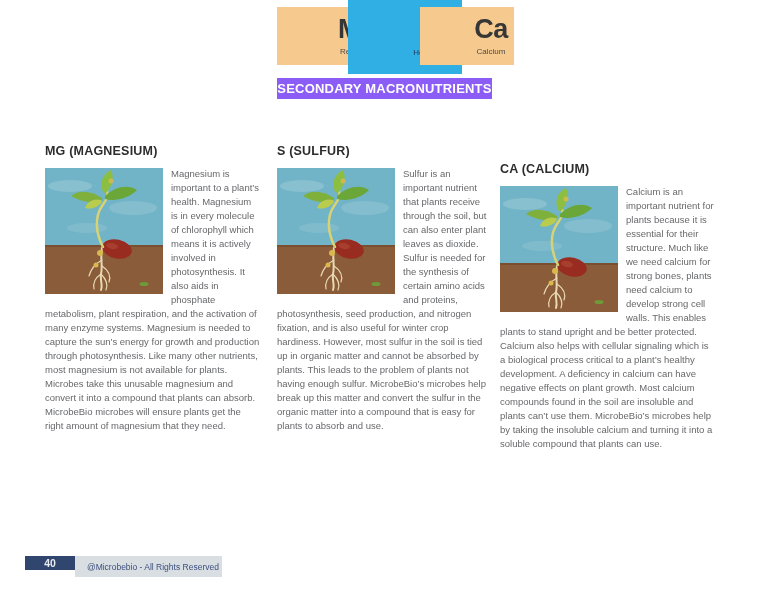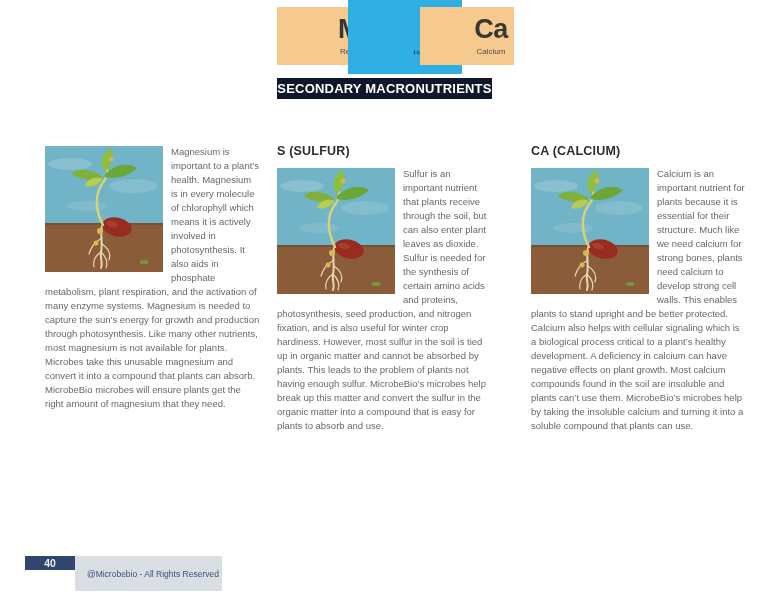--- a/index.html
+++ b/index.html
@@ -27,31 +27,31 @@
     font-size: 27px; font-weight: bold; color: #363636; line-height: 1;
     letter-spacing: -0.5px;
   }
   .tile-label { font-size: 8px; color: #4c4c4c; margin-top: 4px; }
   .tile-s .tile-symbol { color: #25313f; }
   .tile-s .tile-label  { color: #1f3a5c; }
 
   
   .banner {
     position: absolute; left: 277px; top: 78px; width: 215px; height: 21px;
-    background: #0f172a; color: #ffffff;
+    background: #8b5cf6; color: #ffffff;
     display: flex; align-items: center; justify-content: center;
     font-size: 13px; font-weight: bold; letter-spacing: 0.2px;
     white-space: nowrap;
   }
 
   
   .col { position: absolute; top: 145px; width: 215px; }
   .col-1 { left: 45px; }
   .col-2 { left: 277px; }
-  .col-3 { left: 531px; }
+  .col-3 { left: 500px; margin-top: 18px; }
   .col-title {
     margin: 0 0 9px 0;
     font-size: 12.5px; font-weight: bold; color: #2d2d2d;
     line-height: 13px; letter-spacing: 0.2px;
   }
   .col-body {
     font-size: 9.5px; line-height: 14px; color: #67686b;
     text-align: left;
   }
   .seedling {
@@ -62,21 +62,21 @@
   }
 
   
   .page-number {
     position: absolute; left: 25px; top: 556px; width: 50px; height: 14px;
     background: #31466f; color: #e9ecf2;
     display: flex; align-items: center; justify-content: center;
     font-size: 10.5px; font-weight: bold;
   }
   .copyright-bar {
-    position: absolute; left: 75px; top: 556px; width: 147px; height: 35px;
+    position: absolute; left: 75px; top: 556px; width: 147px; height: 21px;
     background: #d9dee3; color: #3c4f7d;
     display: flex; align-items: center;
     padding-left: 12px; box-sizing: border-box;
     font-size: 8.5px;
   }
 </style>
 </head>
 <body>
 
 <div class="page">
@@ -94,20 +94,21 @@
       <div class="tile-symbol">Ca</div>
       <div class="tile-label">Calcium</div>
     </div>
   </div>
 
   <div class="banner">
     <span>SECONDARY MACRONUTRIENTS</span>
   </div>
 
   <section class="col col-1">
+    <h2 class="col-title">MG (MAGNESIUM)</h2>
     <div class="col-body">
       <svg class="seedling" viewBox="0 0 118 126" aria-hidden="true">
         <rect x="0" y="0" width="118" height="77" fill="#72b4c7"></rect>
         <ellipse cx="25" cy="18" rx="22" ry="6" fill="#ffffff" opacity="0.16"></ellipse>
         <ellipse cx="88" cy="40" rx="24" ry="7" fill="#ffffff" opacity="0.13"></ellipse>
         <ellipse cx="42" cy="60" rx="20" ry="5" fill="#ffffff" opacity="0.10"></ellipse>
         <rect x="0" y="77" width="118" height="49" fill="#8a5c3a"></rect>
         <rect x="0" y="77" width="118" height="2" fill="#6f4628" opacity="0.6"></rect>
         <g stroke="#e8d9b4" fill="none" stroke-linecap="round">
           <path d="M57,80 C55,90 58,98 56,106 C55,113 58,117 56,122" stroke-width="2"></path>

